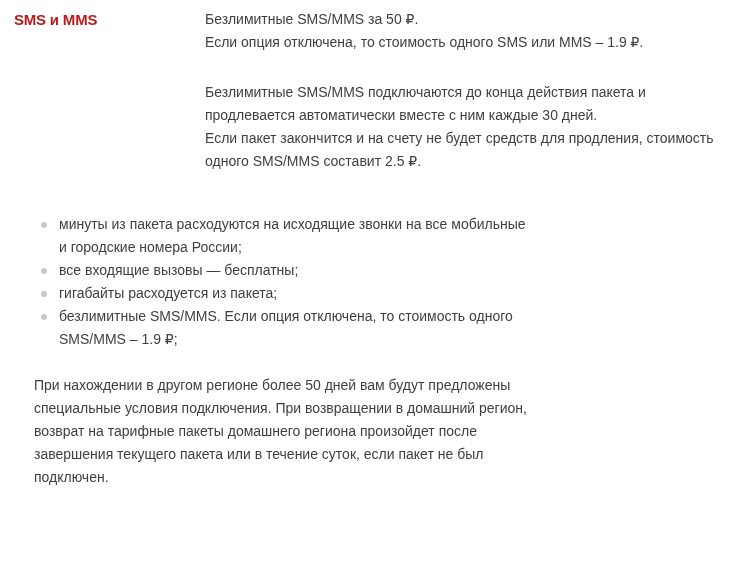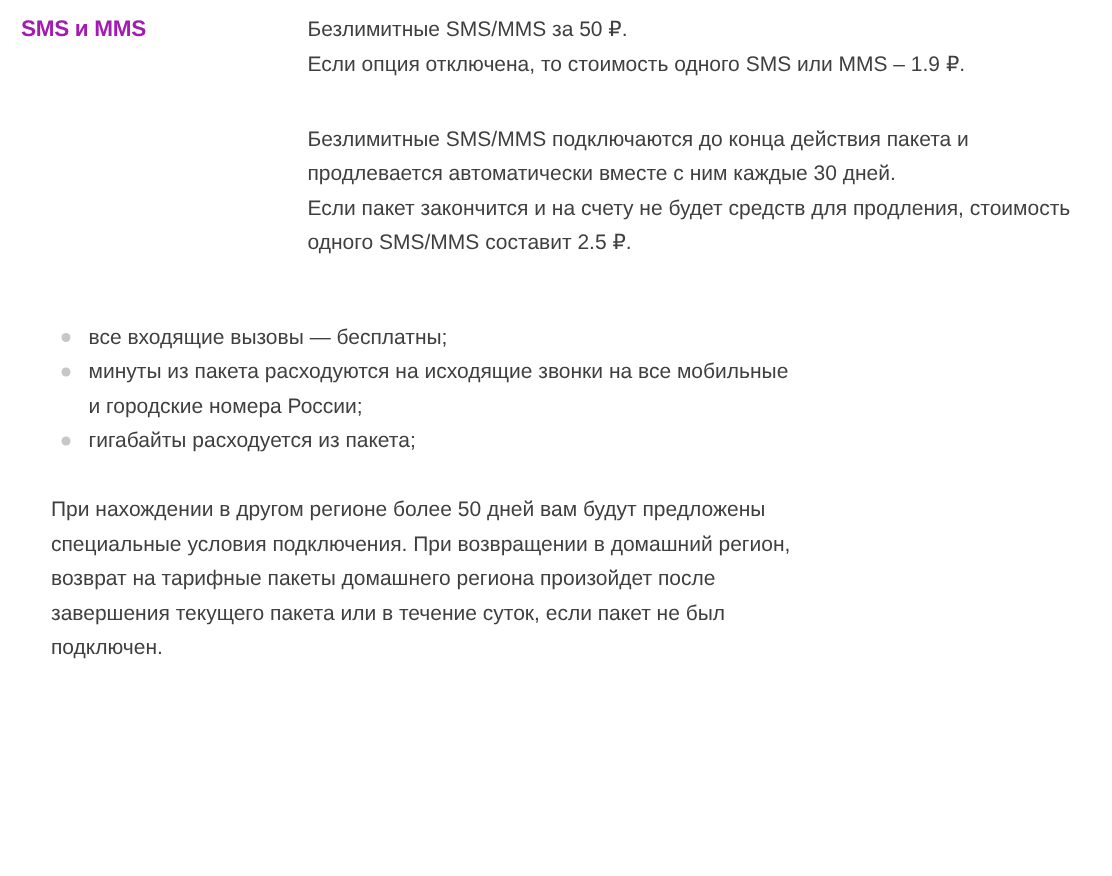--- a/index.html
+++ b/index.html
@@ -27,21 +27,21 @@
   }
   .row-gap {
     margin-top: 40px;
   }
   .label-col {
     width: 171px;
     flex: 0 0 171px;
     font-size: 15px;
     font-weight: bold;
     line-height: 23px;
-    color: #a21caf;
+    color: #b91c1c;
     letter-spacing: -0.2px;
   }
   .content-col {
     flex: 1 1 auto;
     max-width: 556px;
     font-size: 14px;
     line-height: 23px;
     margin-left: 20px;
   }
   .para {
@@ -92,30 +92,35 @@
 одного SMS/MMS составит 2.5 ₽.</p>
     </div>
   </section>
 
   <section class="row row-gap">
     <div class="content-col">
 
       <ul class="bullets">
         <li>
           <span class="dot"></span>
-          <span class="li-text">все входящие вызовы — бесплатны;</span>
-        </li>
-        <li>
-          <span class="dot"></span>
           <span class="li-text">минуты из пакета расходуются на исходящие звонки на все мобильные
 и городские номера России;</span>
         </li>
         <li>
           <span class="dot"></span>
+          <span class="li-text">все входящие вызовы — бесплатны;</span>
+        </li>
+        <li>
+          <span class="dot"></span>
           <span class="li-text">гигабайты расходуется из пакета;</span>
+        </li>
+        <li>
+          <span class="dot"></span>
+          <span class="li-text">безлимитные SMS/MMS. Если опция отключена, то стоимость одного
+SMS/MMS – 1.9 ₽;</span>
         </li>
       </ul>
 
       <p class="para outro-gap">При нахождении в другом регионе более 50 дней вам будут предложены
 специальные условия подключения. При возвращении в домашний регион,
 возврат на тарифные пакеты домашнего региона произойдет после
 завершения текущего пакета или в течение суток, если пакет не был
 подключен.</p>
     </div>
   </section>

